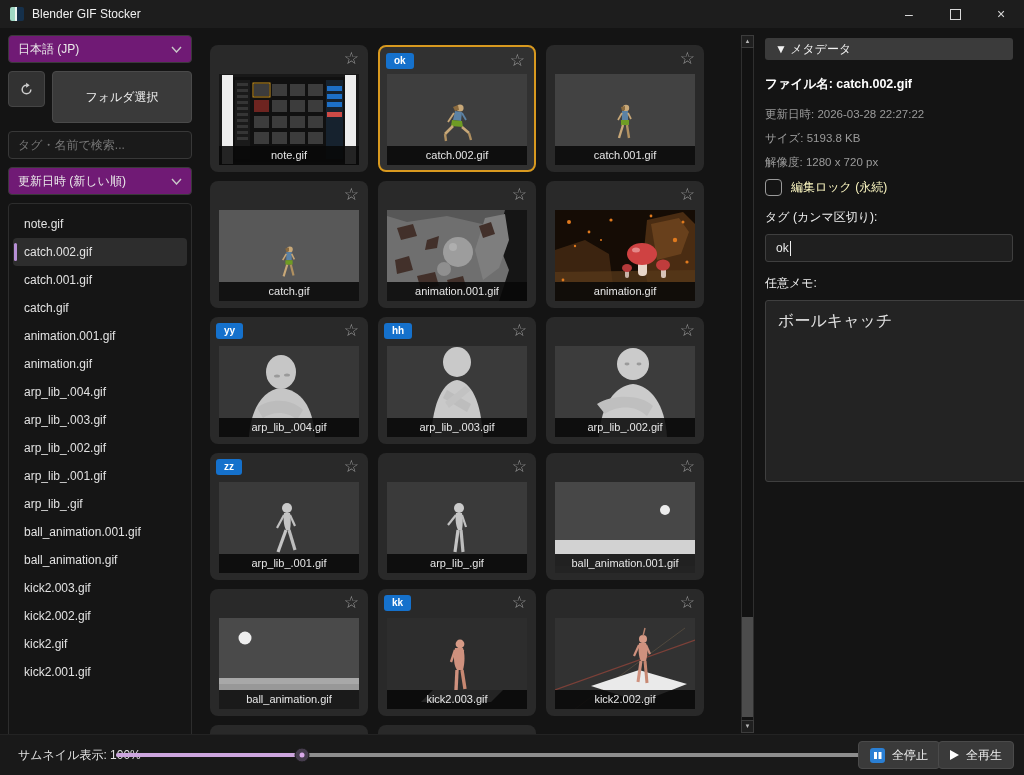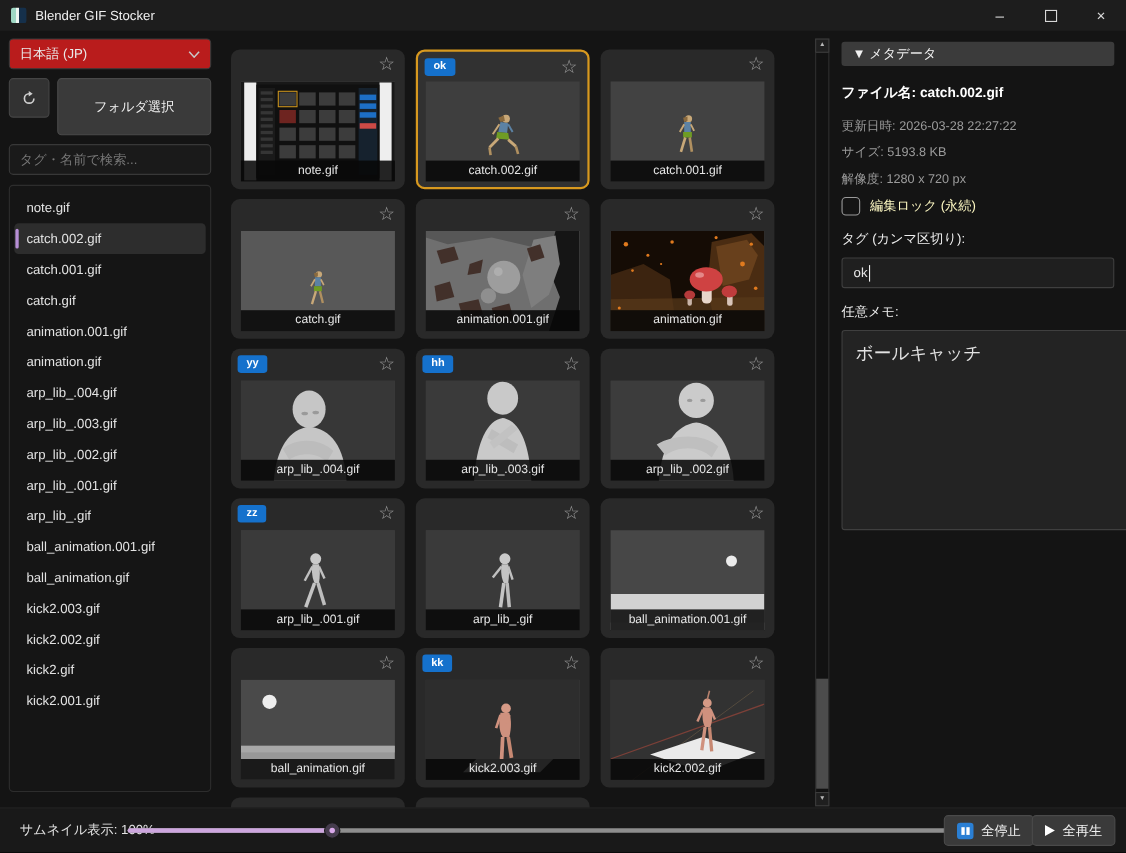--- a/index.html
+++ b/index.html
@@ -11,21 +11,21 @@
             display:flex;align-items:center;padding-left:10px;box-sizing:border-box;}
   .app-icon{width:14px;height:14px;margin-right:8px;border-radius:2px;
             background:linear-gradient(90deg,#9fd8c4 0 34%,#eef6f2 34% 52%,#15304b 52%);}
   .title-text{font-size:12px;color:#f0f0f0;}
   .win-controls{margin-left:auto;display:flex;height:100%;}
   .win-btn{width:46px;display:flex;align-items:center;justify-content:center;color:#d8d8d8;font-size:14px;}
   .maximize-glyph{width:9px;height:9px;border:1.3px solid #d8d8d8;display:block;}
 
   
   .sidebar{position:absolute;left:8px;top:35px;width:184px;}
-  .selectbox{height:26px;background:#b91c1c;border:1px solid #3a3a3a;border-radius:4px;
+  .selectbox{height:26px;background:#701a75;border:1px solid #3a3a3a;border-radius:4px;
              display:flex;align-items:center;justify-content:space-between;
              padding:0 9px;font-size:12px;margin-bottom:8px;color:#eaeaea;}
   .btn-row{display:flex;gap:7px;margin-bottom:8px;}
   .refresh-btn{width:37px;height:36px;background:#323232;border:1px solid #454545;border-radius:4px;
                display:flex;align-items:center;justify-content:center;box-sizing:border-box;}
   .folder-btn{flex:1;height:52px;background:#3a3a3a;border:1px solid #4a4a4a;border-radius:4px;
               font-size:12px;color:#f2f2f2;display:flex;align-items:center;justify-content:center;box-sizing:border-box;}
   .search-input{width:184px;box-sizing:border-box;height:28px;background:#1a1a1a;border:1px solid #383838;
                 border-radius:4px;color:#e8e8e8;font-size:12px;padding:0 9px;margin-bottom:8px;outline:none;}
   .search-input::placeholder{color:#767676;}
@@ -129,20 +129,26 @@
     <div class="btn-row">
       <div class="refresh-btn">
         <svg width="15" height="15" viewBox="0 0 16 16">
             <path d="M12.6,8 A4.6,4.6 0 1 1 8,3.4" fill="none" stroke="#cfcfcf" stroke-width="1.6"></path>
             <path d="M7.6,0.8 L11.4,3.4 L7.6,6 Z" fill="#cfcfcf"></path>
           </svg>
       </div>
       <div class="folder-btn">フォルダ選択</div>
     </div>
     <input class="search-input" placeholder="タグ・名前で検索..." style="">
+    <div class="selectbox">
+      <span>更新日時 (新しい順)</span>
+      <svg width="11" height="7" viewBox="0 0 11 7">
+          <path d="M1,1 L5.5,6 L10,1" fill="none" stroke="#c8c8c8" stroke-width="1.4"></path>
+        </svg>
+    </div>
     <div class="file-list">
         <div class="file-item">note.gif</div>
         <div class="file-item selected">catch.002.gif</div>
         <div class="file-item">catch.001.gif</div>
         <div class="file-item">catch.gif</div>
         <div class="file-item">animation.001.gif</div>
         <div class="file-item">animation.gif</div>
         <div class="file-item">arp_lib_.004.gif</div>
         <div class="file-item">arp_lib_.003.gif</div>
         <div class="file-item">arp_lib_.002.gif</div>

